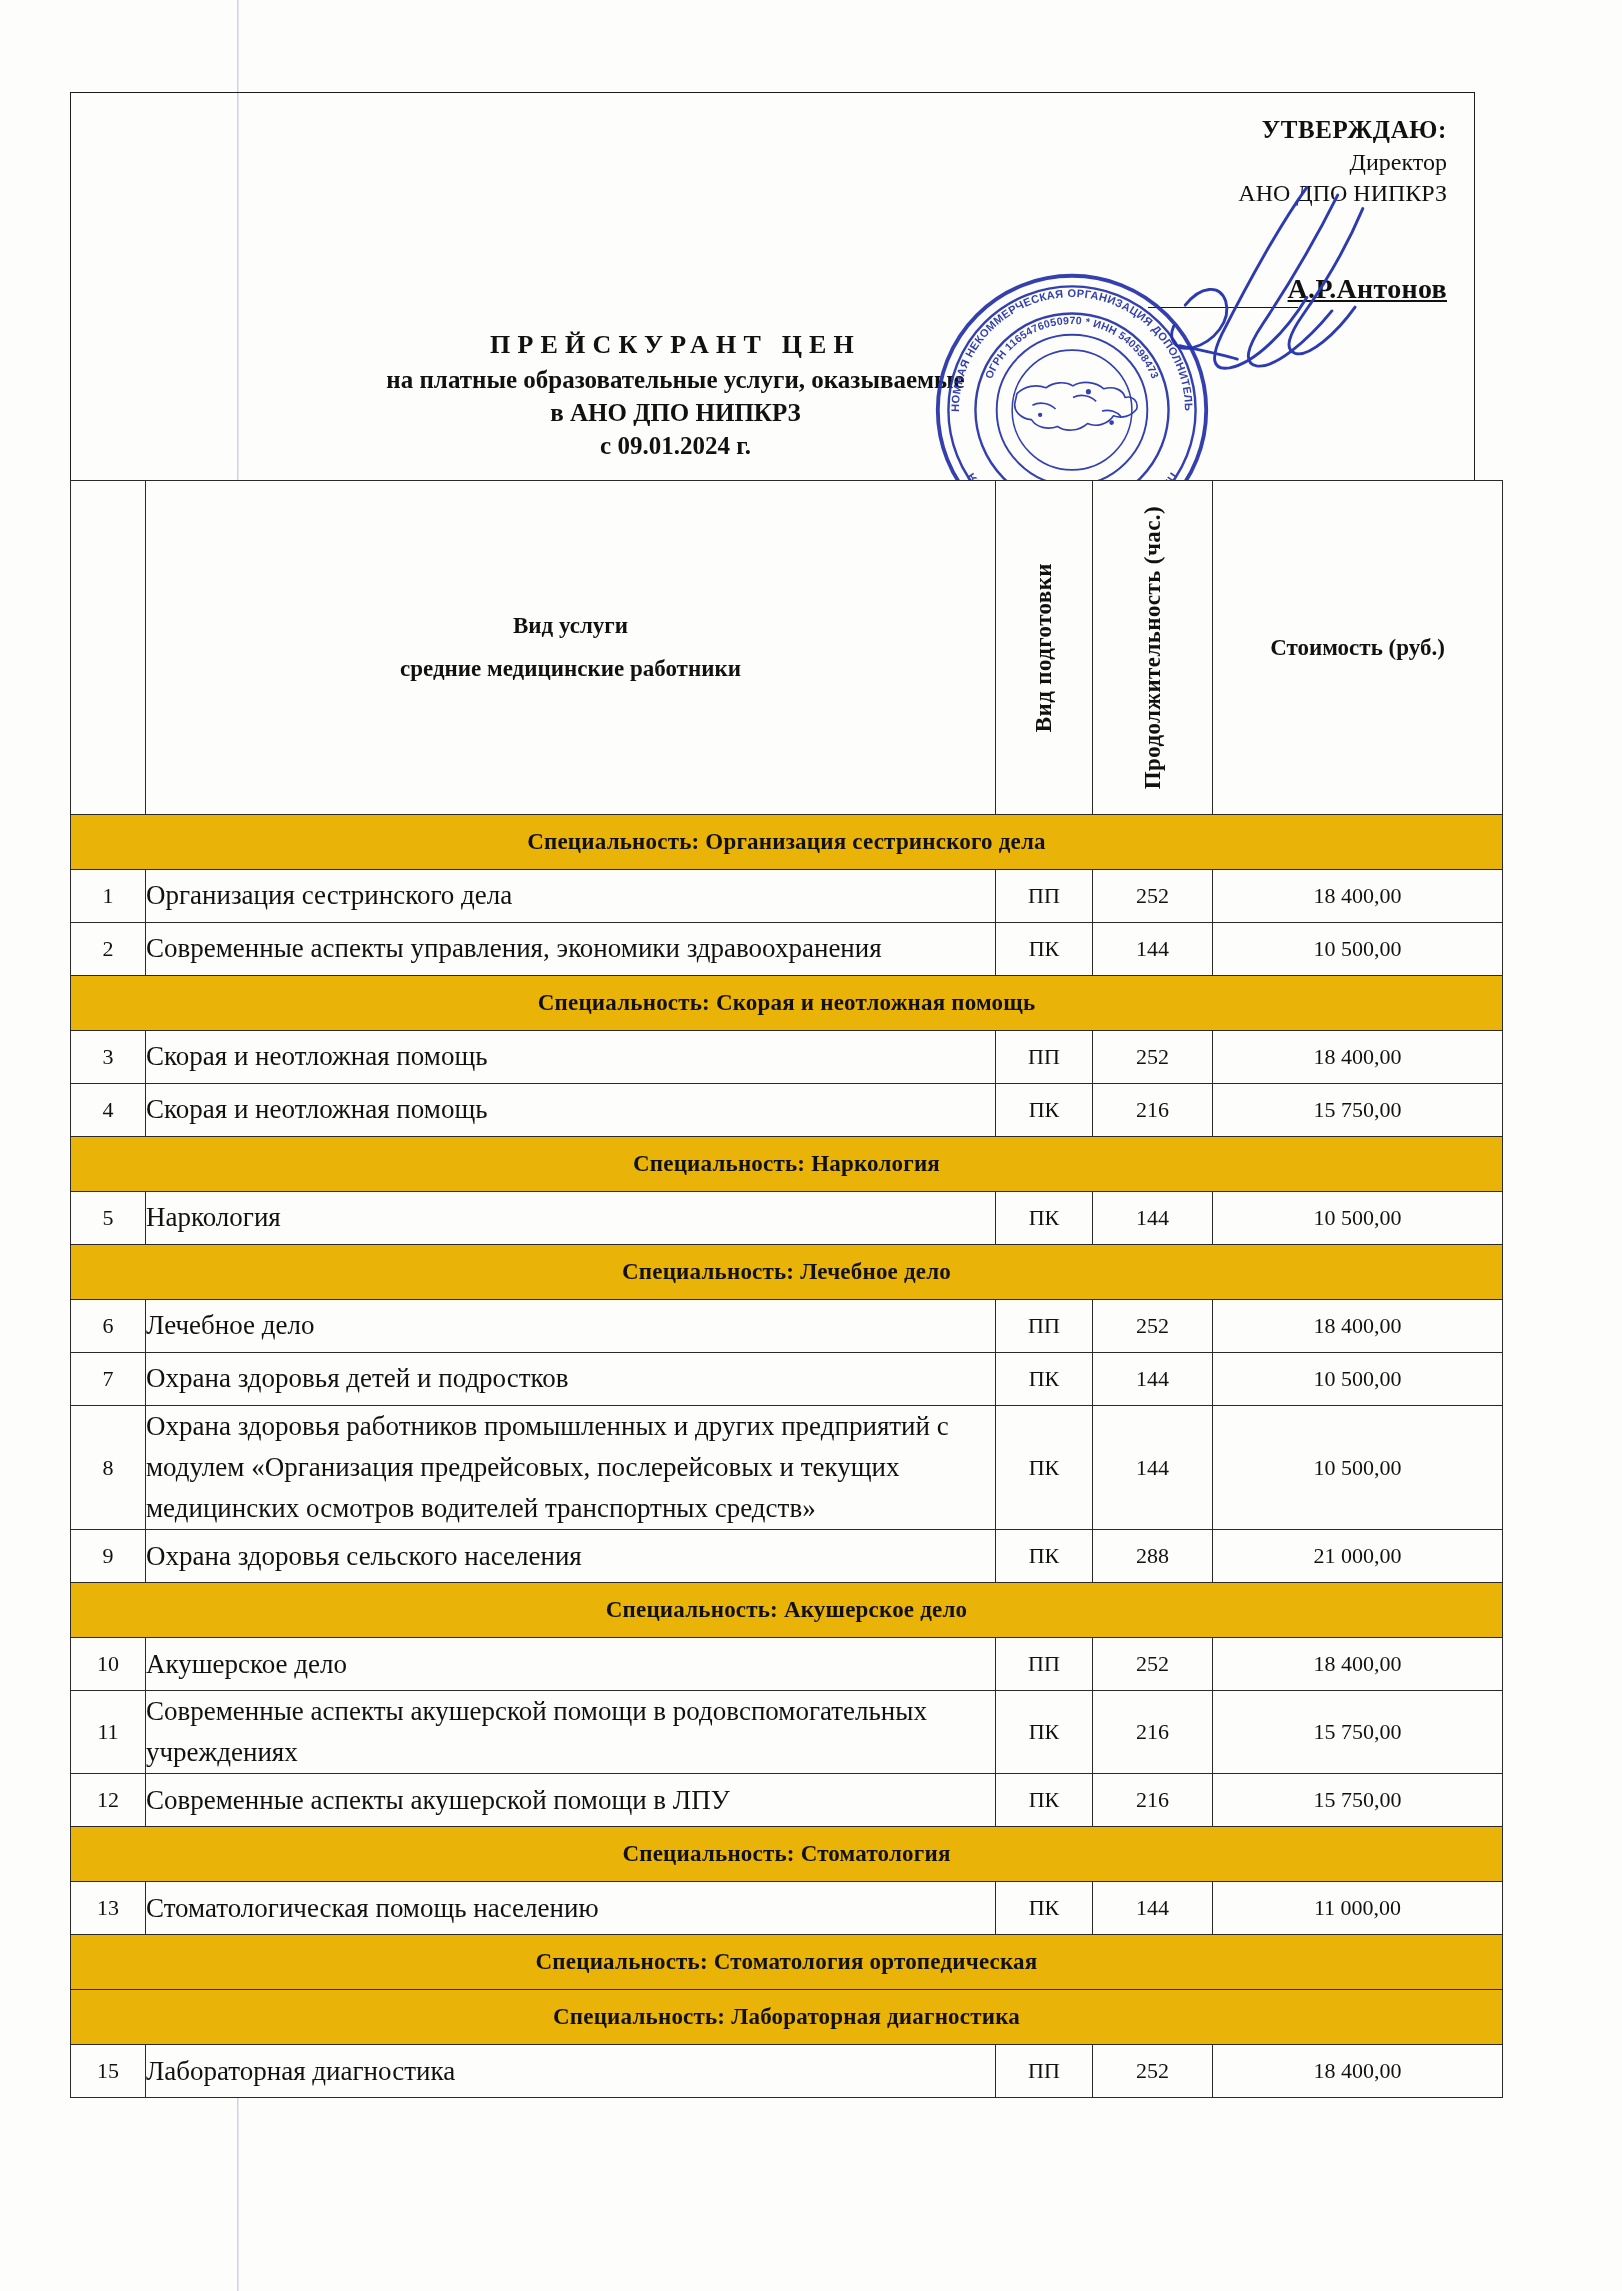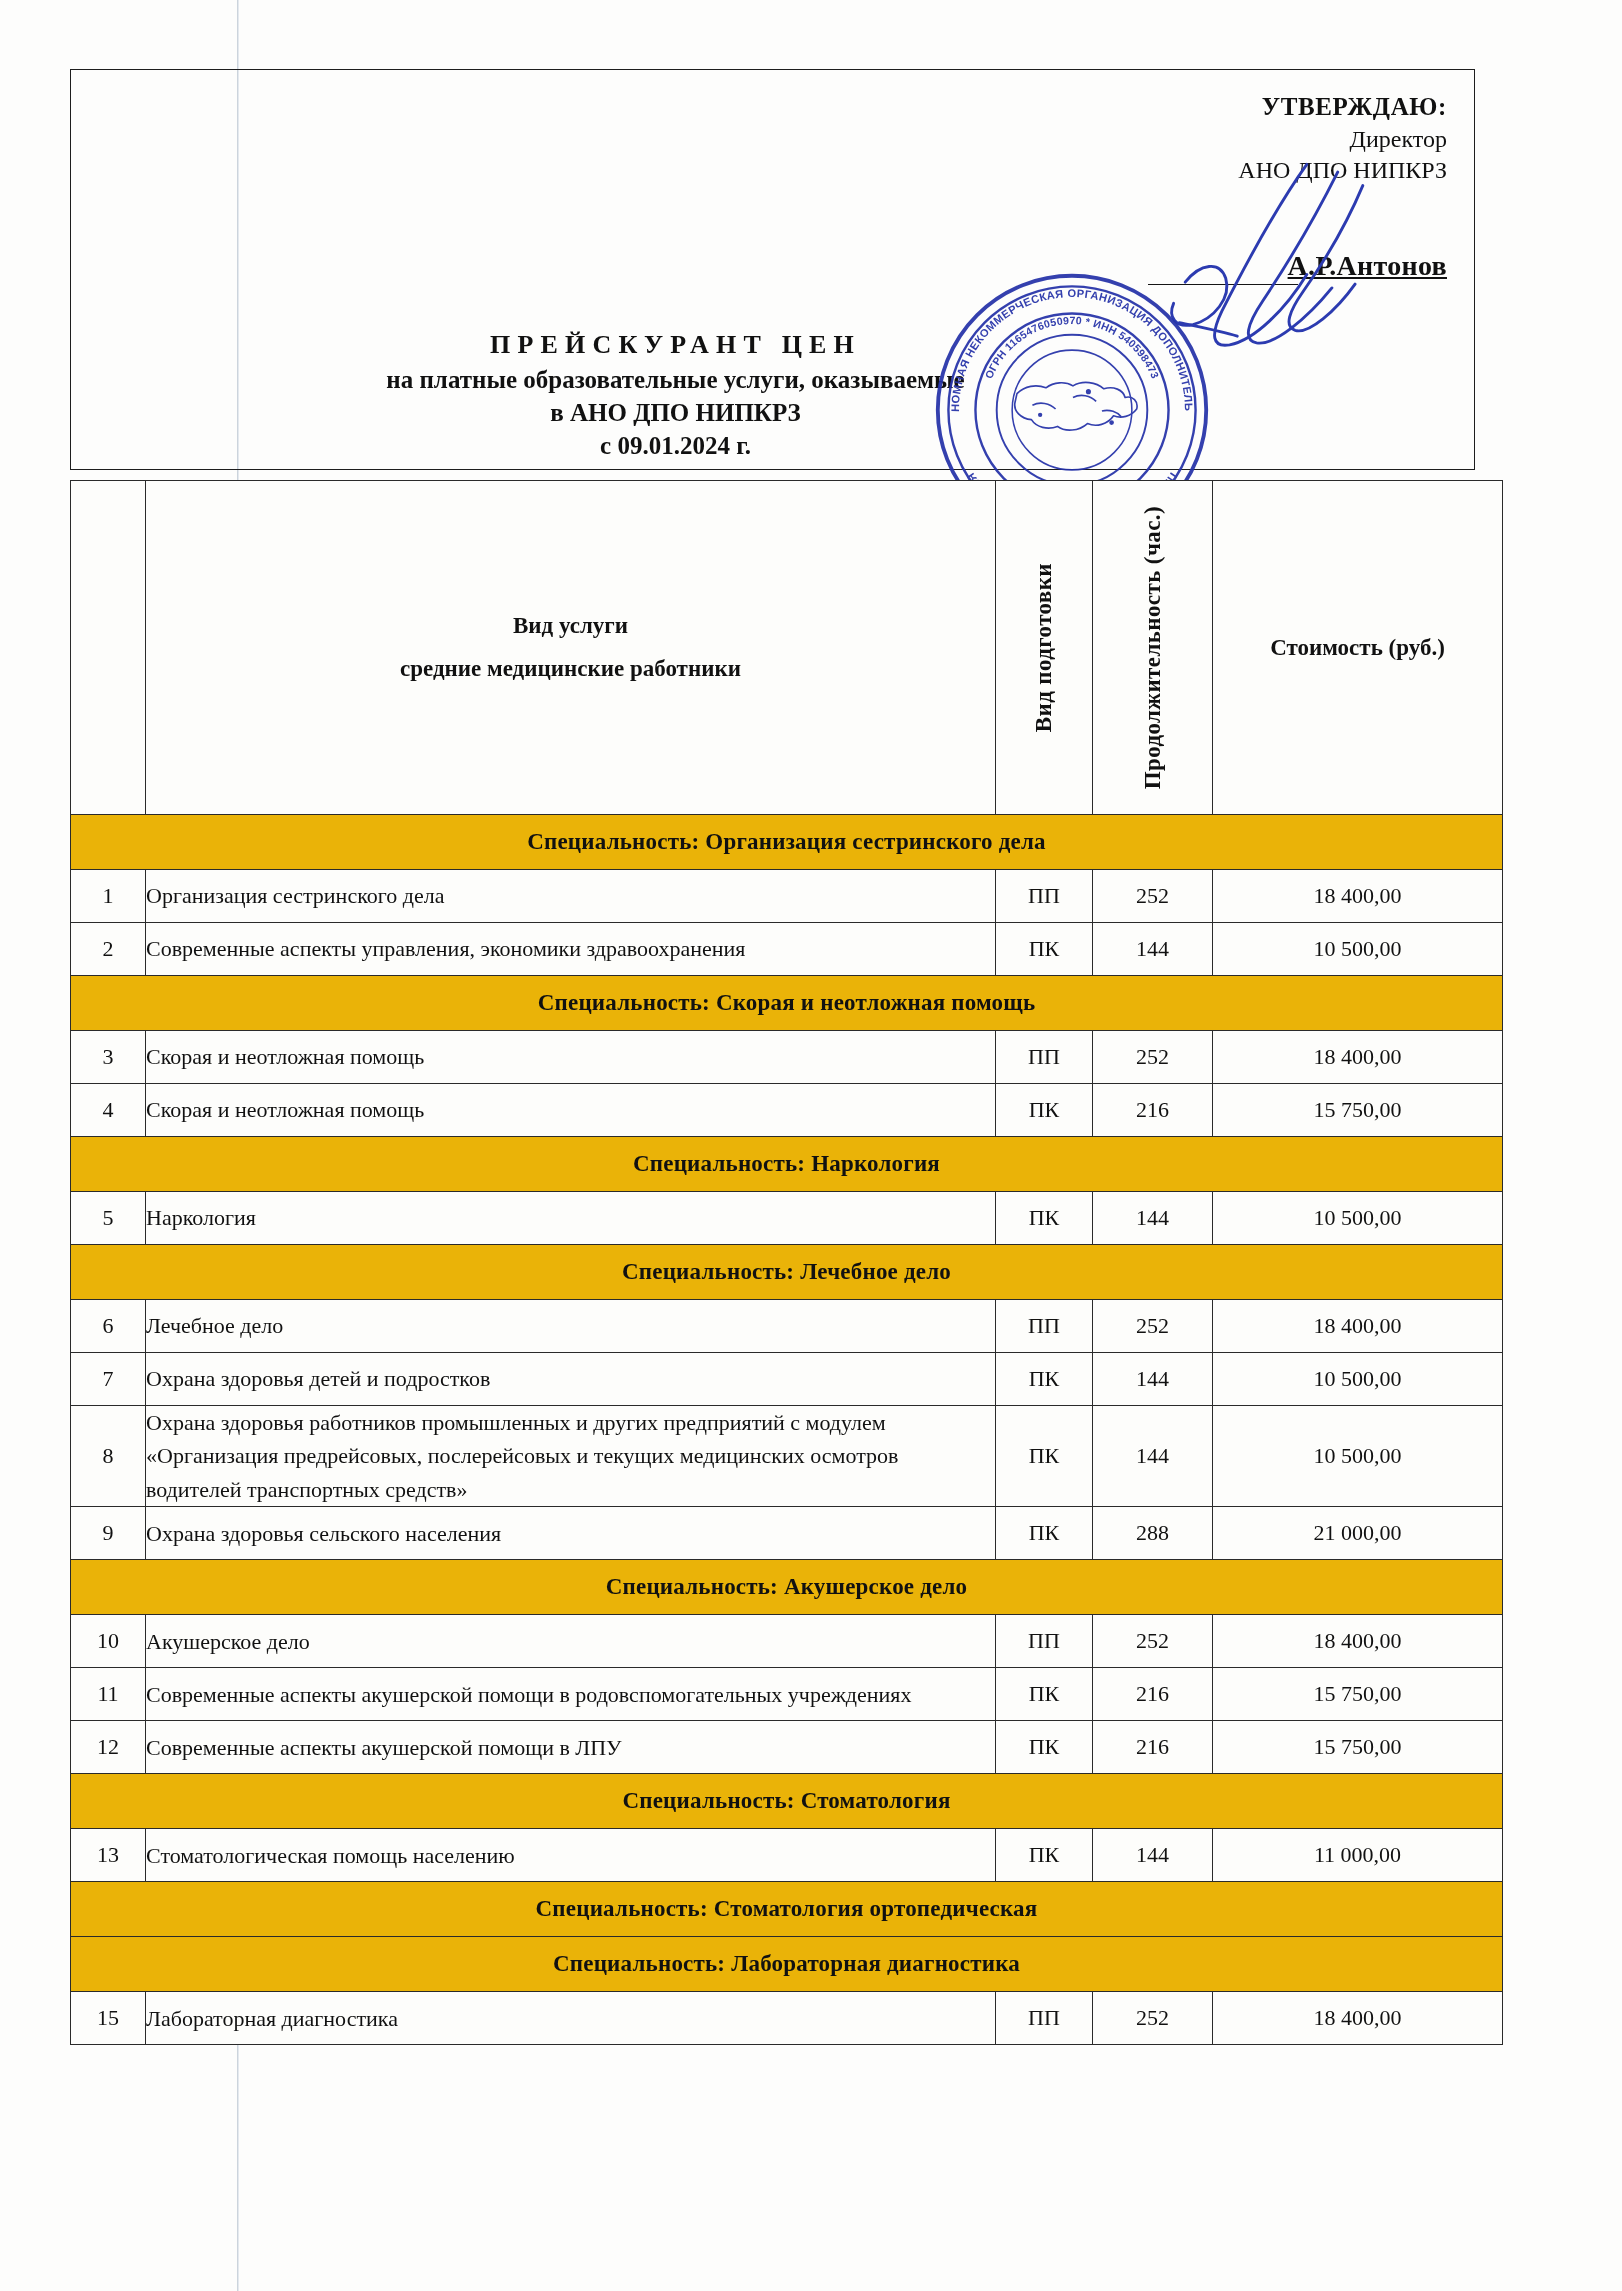--- a/index.html
+++ b/index.html
@@ -27,21 +27,21 @@
     width: 1px;
     background: #c3ccd6;
     opacity: .85;
   }
   .scan-line.b { left: 238px; background:#dfe5ec; }
 
   
   .header-box {
     position: absolute;
     left: 70px;
-    top: 69px;
+    top: 92px;
     width: 1405px;
     height: 401px;
     border: 1.9px solid #1d1d1d;
     box-sizing: border-box;
   }
   .approve {
     position: absolute;
     right: 27px;
     top: 21px;
     text-align: right;
@@ -179,21 +179,21 @@
   }
 
   
   .data-row td { height: 52px; }
   .cell-num {
     text-align: center;
     font-size: 22px;
   }
   .cell-name {
     text-align: left;
-    font-size: 22px;
+    font-size: 27px;
     padding: 7.7px 9.7px 7.7px 15.4px;
     line-height: 1.52;
   }
   .cell-type, .cell-hours {
     text-align: center;
     font-size: 22px;
   }
   .cell-cost {
     text-align: center;
     font-size: 22px;

